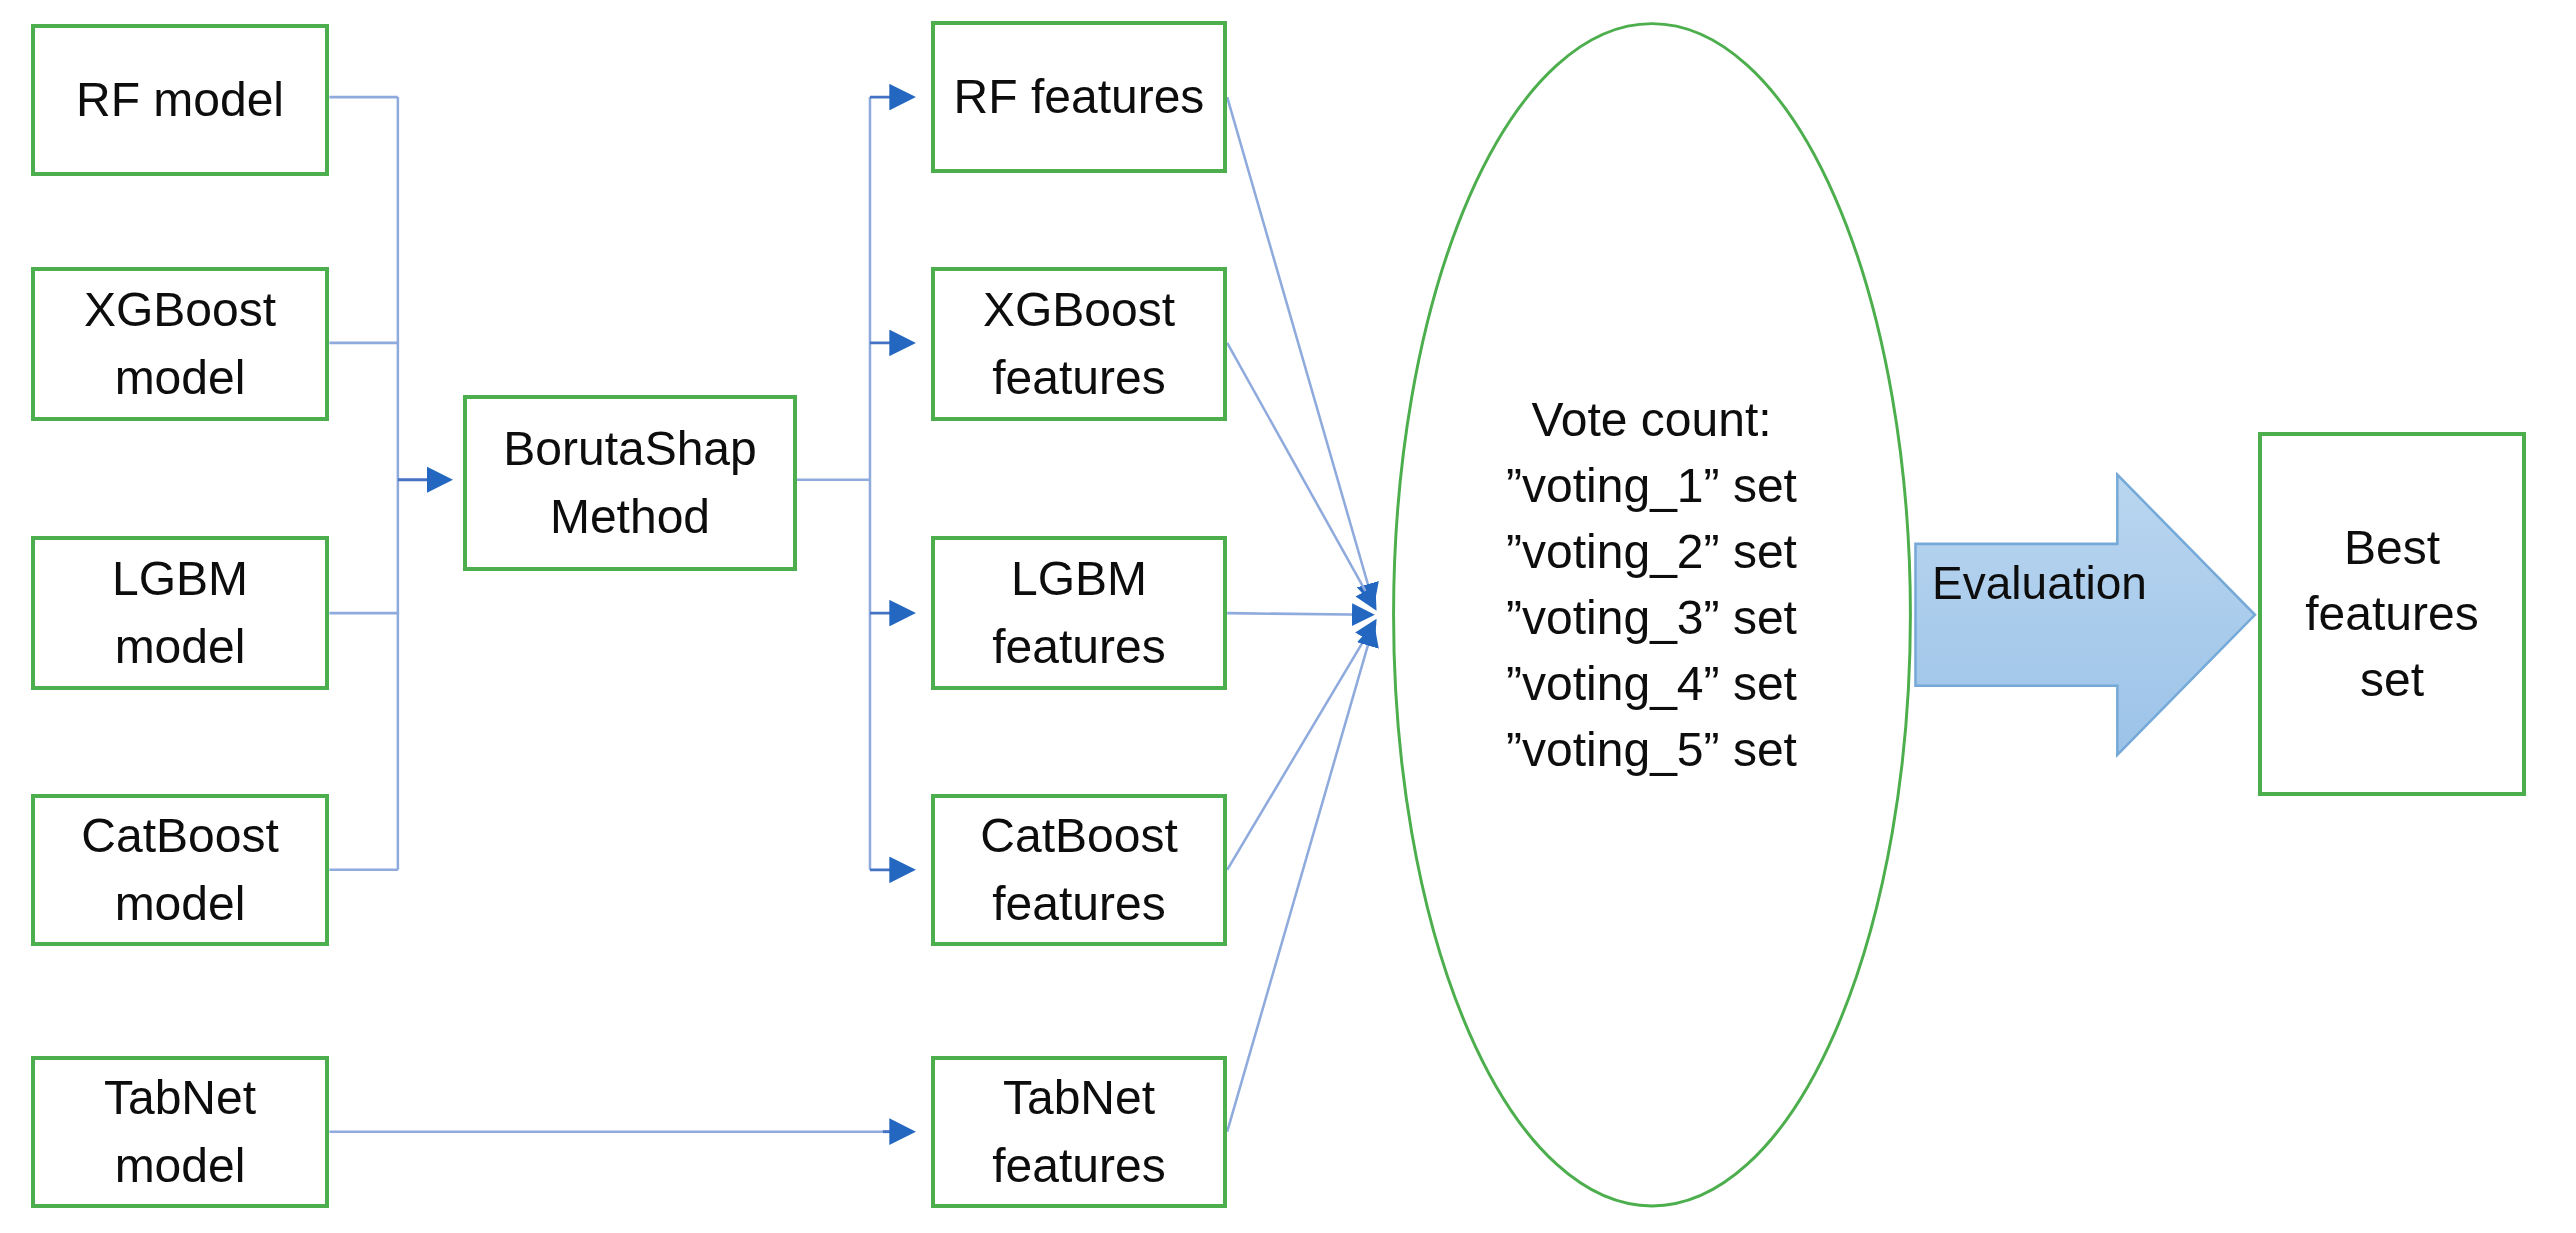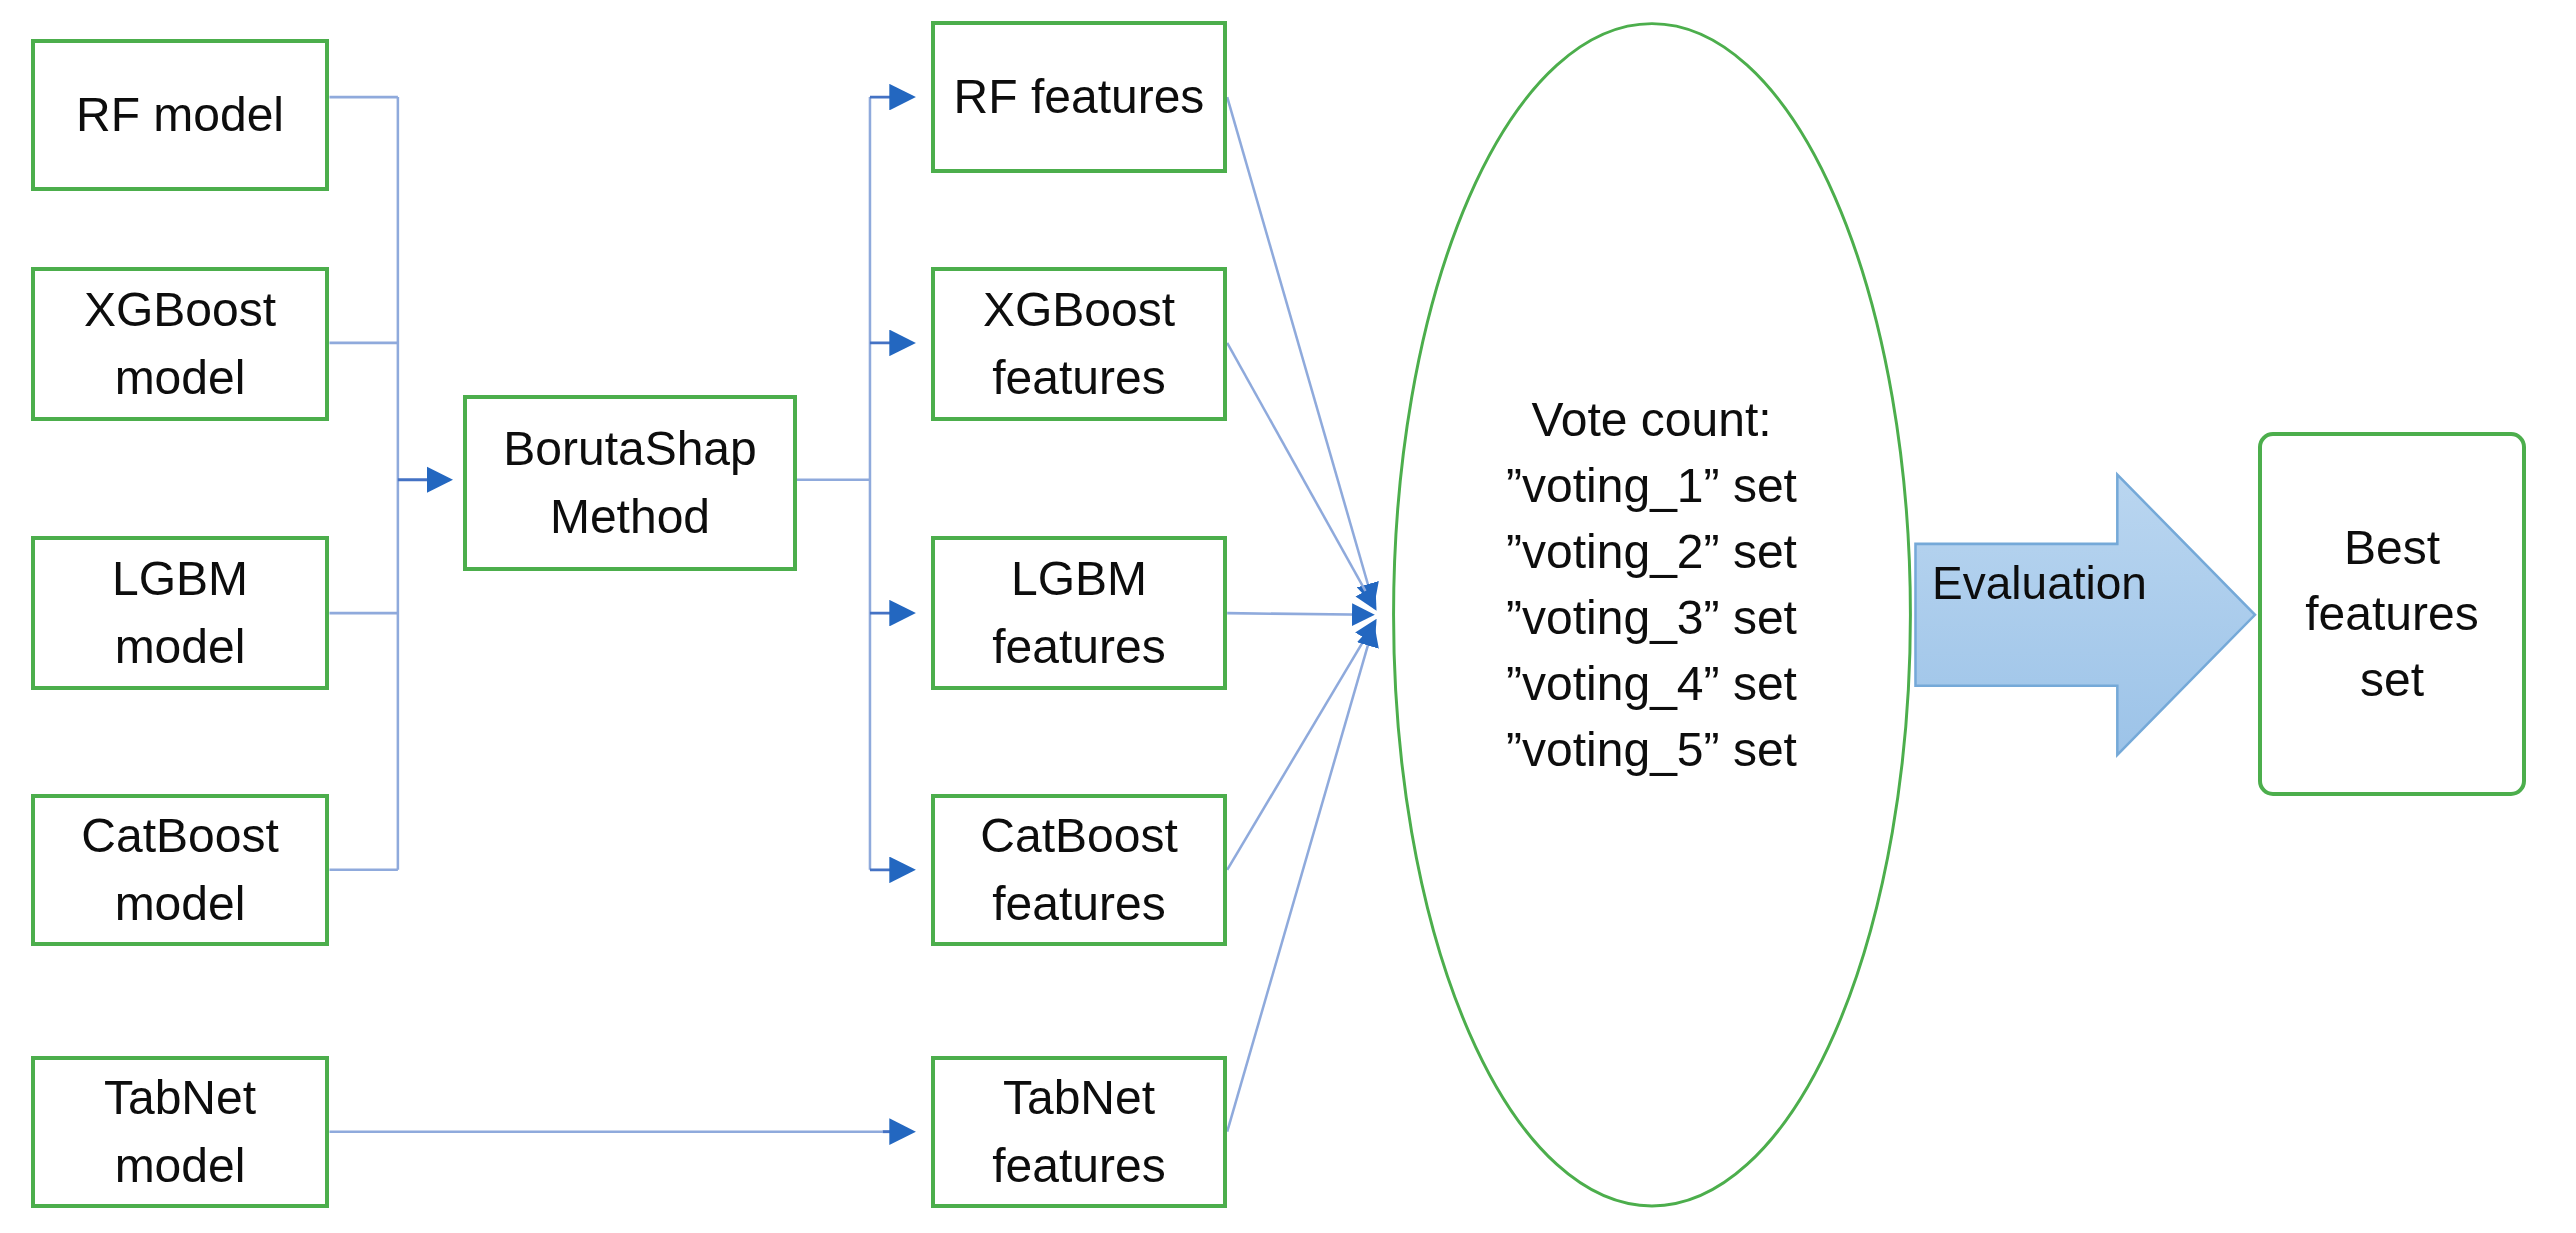--- a/index.html
+++ b/index.html
@@ -90,21 +90,21 @@
 
     <g stroke="#8FAADC" stroke-width="3" fill="none" marker-end="url(#arr)">
       <path d="M1453,115 L1626,714"></path>
       <path d="M1453,406 L1628,720"></path>
       <path d="M1453,726 L1624,728"></path>
       <path d="M1453,1030 L1628,736"></path>
       <path d="M1453,1340 L1626,742"></path>
     </g>
   </svg>
 
-  <div class="node" style="left:31px; top:39px; width:298px; height:152px;">RF model</div>
+  <div class="node" style="left:31px; top:24px; width:298px; height:152px;">RF model</div>
   <div class="node" style="left:31px; top:267px; width:298px; height:154px;">XGBoost
 model</div>
   <div class="node" style="left:31px; top:536px; width:298px; height:154px;">LGBM
 model</div>
   <div class="node" style="left:31px; top:794px; width:298px; height:152px;">CatBoost
 model</div>
   <div class="node" style="left:31px; top:1056px; width:298px; height:152px;">TabNet
 model</div>
 
   <div class="node" style="left:931px; top:21px; width:296px; height:152px;">RF features</div>
@@ -122,18 +122,18 @@
 
   <div class="free-text" style="left:1356px; top:387px; width:591px;">Vote count:
 ”voting_1” set
 ”voting_2” set
 ”voting_3” set
 ”voting_4” set
 ”voting_5” set</div>
 
   <div class="eval-label" style="left:1917px; top:560px; width:245px;">Evaluation</div>
 
-  <div class="node" style="left:2258px; top:432px; width:268px; height:364px; line-height:66px;border-radius:15px;">Best
+  <div class="node" style="left:2258px; top:432px; width:268px; height:364px; line-height:66px;">Best
 features
 set</div>
 
 </div>
 
 
 </body></html>

